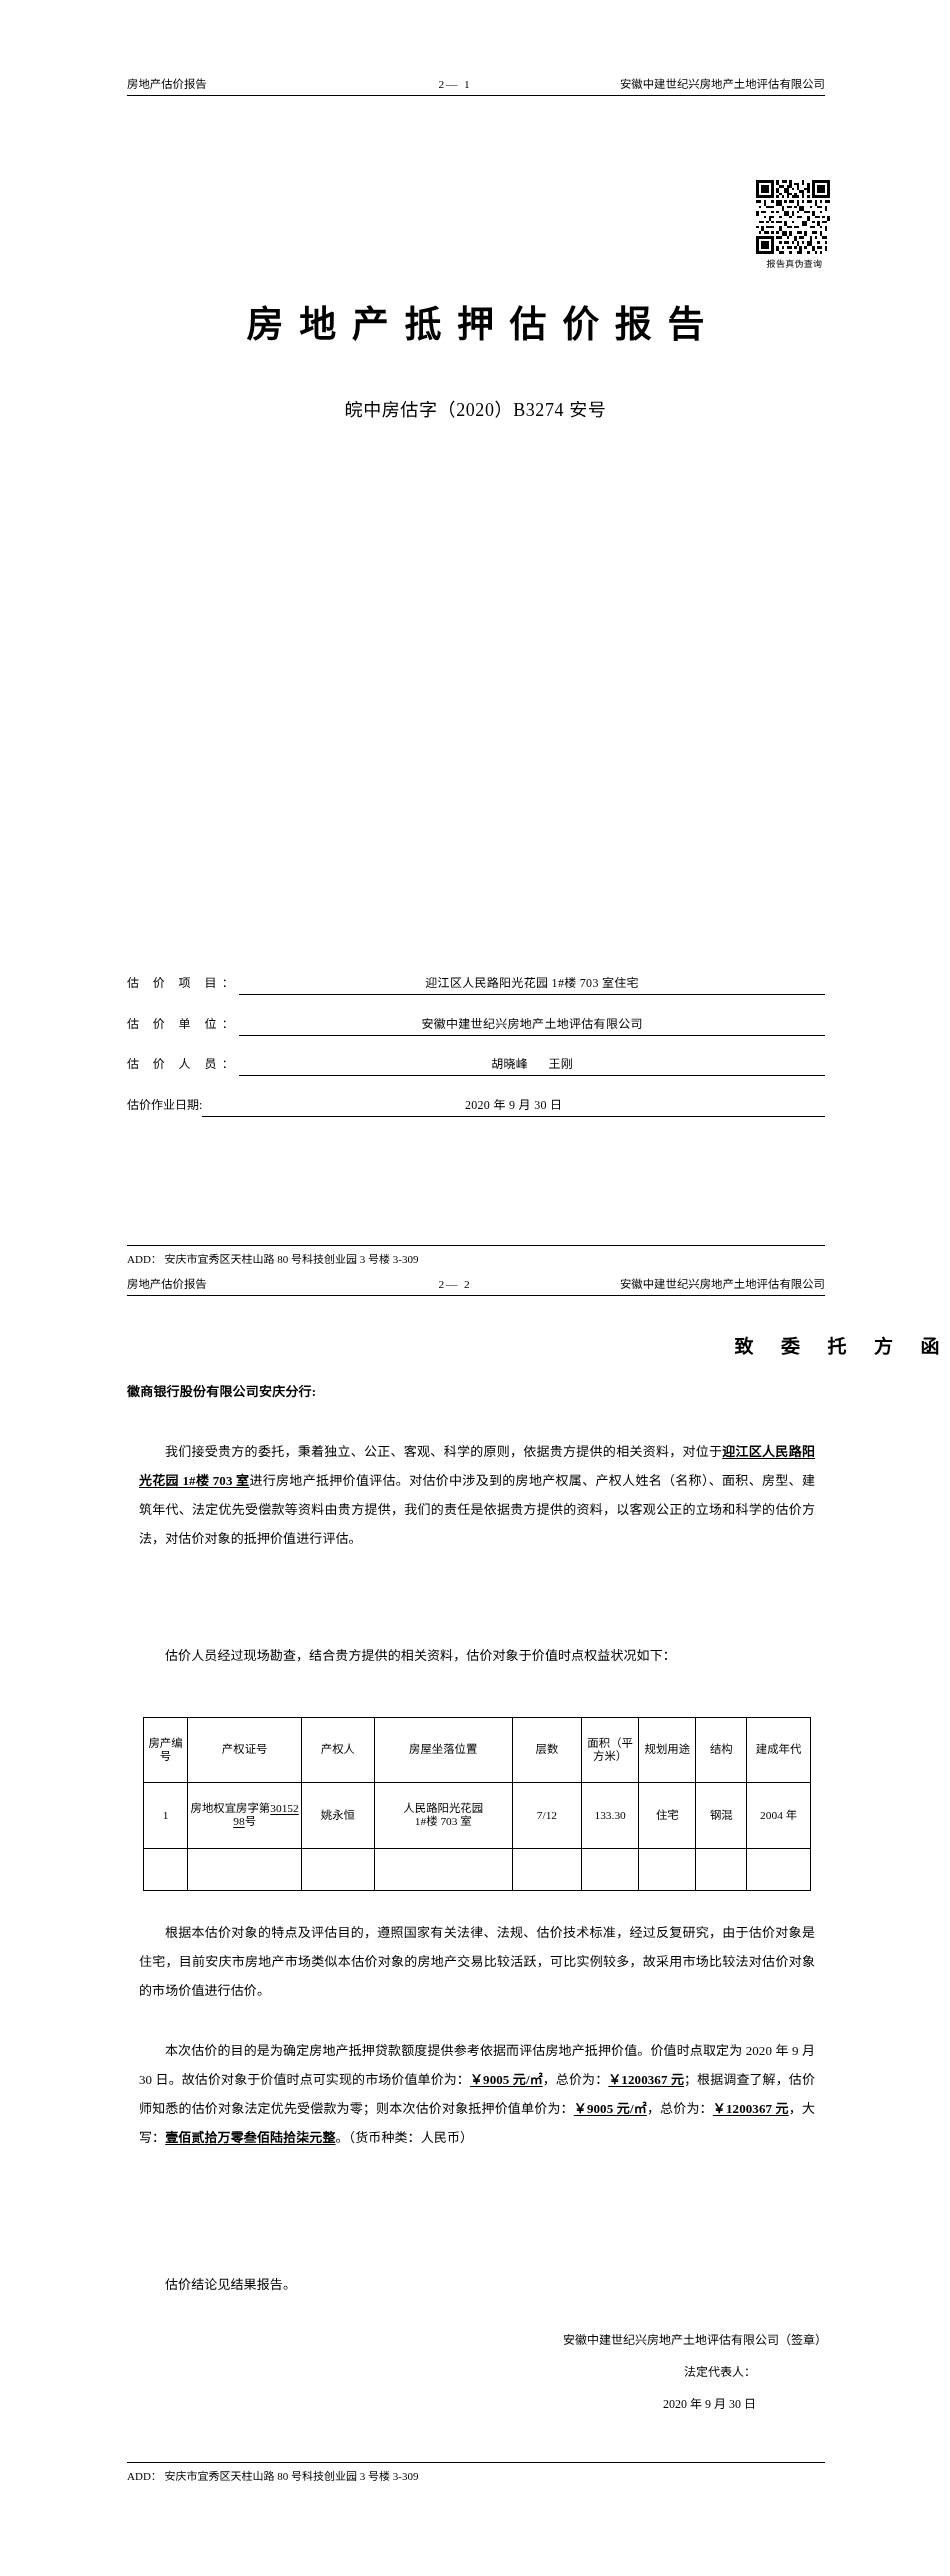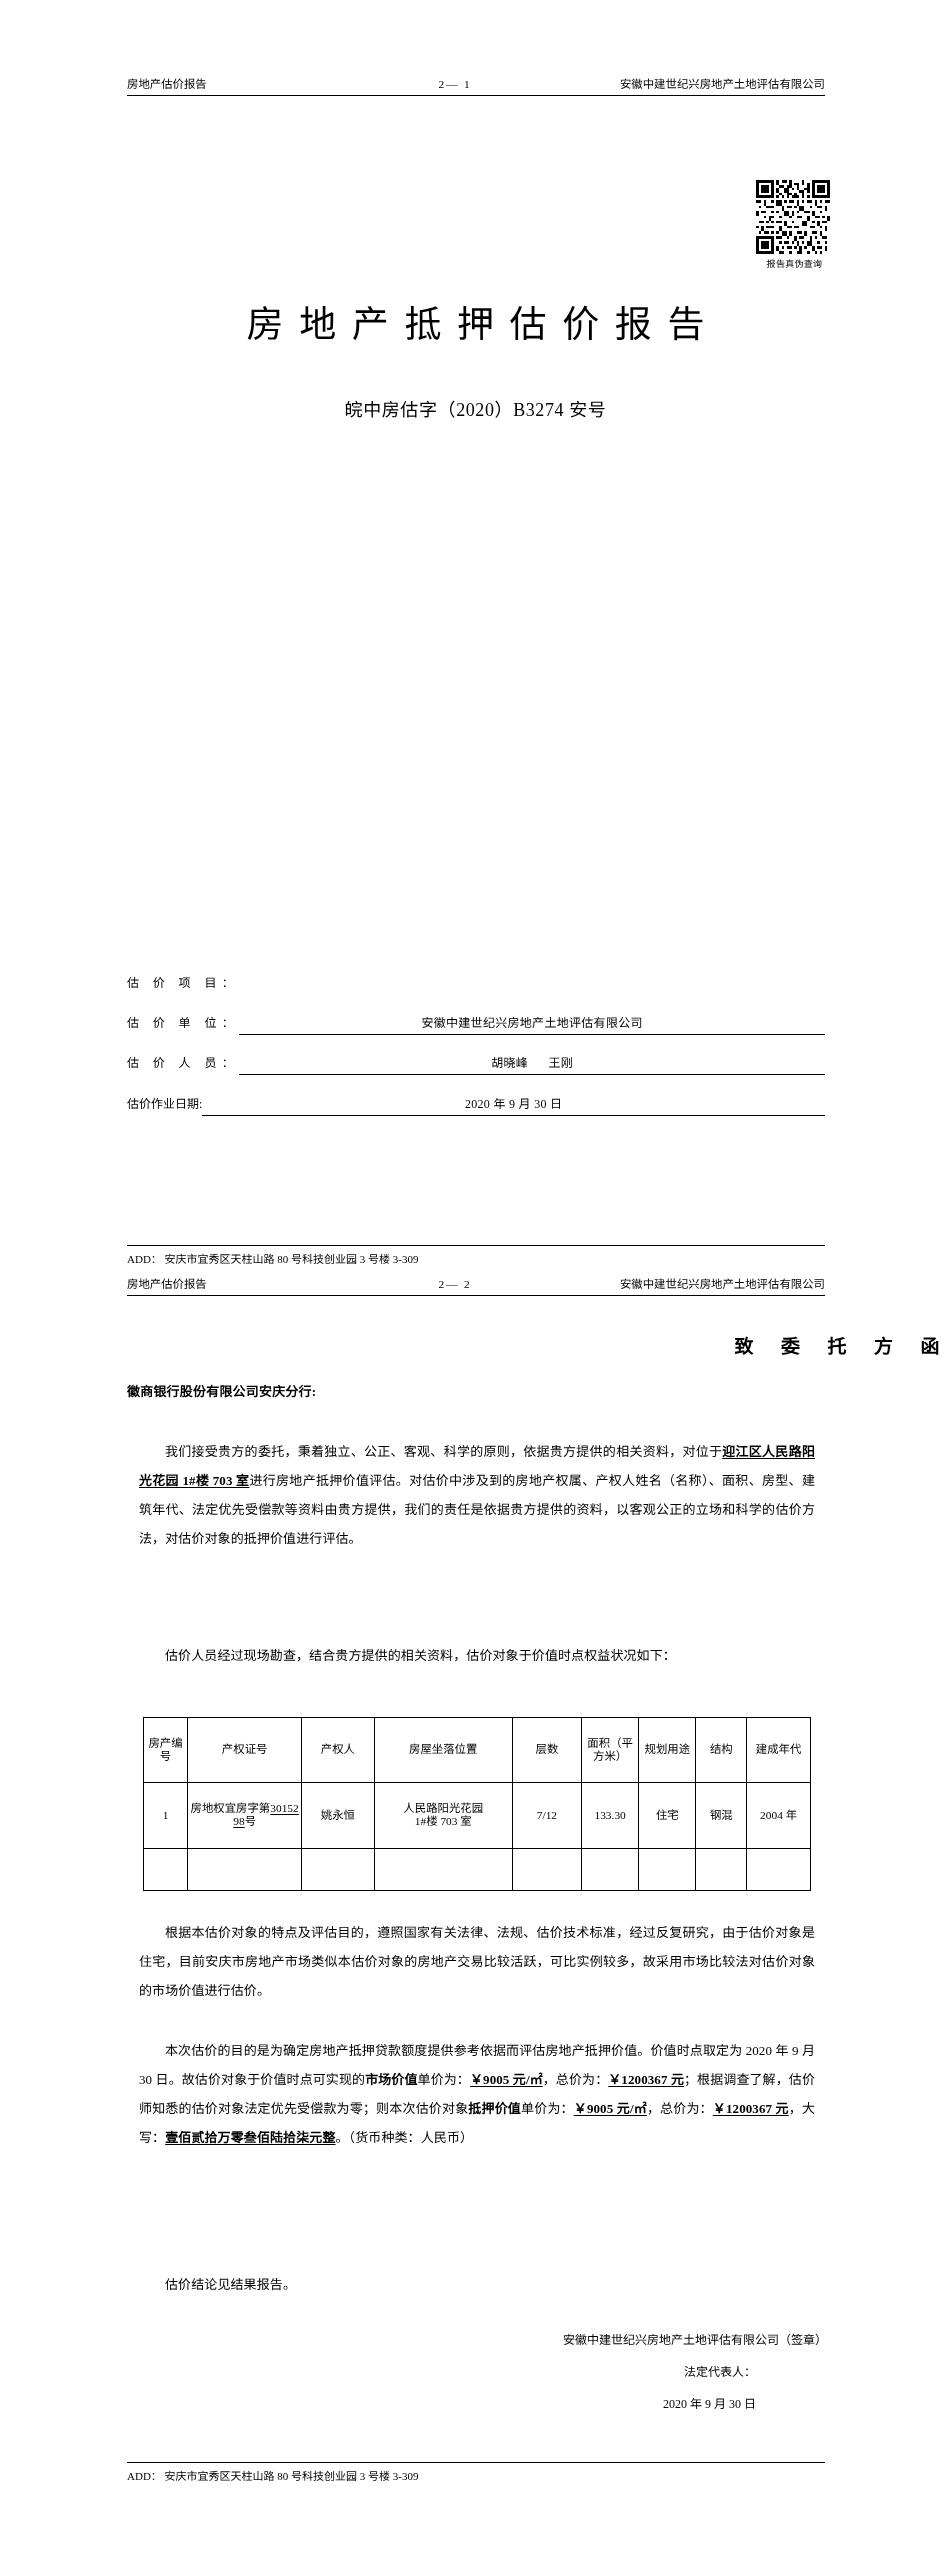--- a/index.html
+++ b/index.html
@@ -71,21 +71,21 @@
   }
 
   
   .cover-title {
     position: absolute;
     left: 0;
     top: 294px;
     width: 951px;
     text-align: center;
     font-family: "Liberation Sans", "DejaVu Sans", sans-serif;
-    font-weight: normal;
+    font-weight: bold;
     font-size: 37px;
     letter-spacing: 15.6px;
     text-indent: 15.6px;
     white-space: nowrap;
   }
   .cover-subtitle {
     position: absolute;
     left: 0;
     top: 395px;
     width: 951px;
@@ -151,21 +151,21 @@
     font-size: 13px;
     line-height: 29px;
     text-align: justify;
     text-justify: inter-ideograph;
     letter-spacing: 0.1px;
   }
   .body-text p {
     margin: 12px;
     text-indent: 2em;
   }
-  .b  { font-weight: bold; }
+  .b  { font-weight: normal; }
   .u  { text-decoration: underline; text-underline-offset: 1.8px; }
   .bu { font-weight: bold; text-decoration: underline; text-underline-offset: 1.8px; }
 
   
   .prop-table {
     position: absolute;
     left: 143px;
     top: 1717px;
     width: 668px;
     border-collapse: collapse;
@@ -380,20 +380,21 @@
     <div class="qr-caption">报告真伪查询</div>
   </div>
 
   <div class="cover-title">房地产抵押估价报告</div>
   <div class="cover-subtitle">皖中房估字（2020）B3274 安号</div>
 
   <div class="cover-fields">
 
     <div class="cfield">
       <span class="clabel">估 价 项 目：</span>
+      <span class="cvalue">迎江区人民路阳光花园 1#楼 703 室住宅</span>
     </div>
 
 
     <div class="cfield">
       <span class="clabel">估 价 单 位：</span>
       <span class="cvalue">安徽中建世纪兴房地产土地评估有限公司</span>
     </div>
 
     <div class="cfield">
       <span class="clabel">估 价 人 员：</span>

